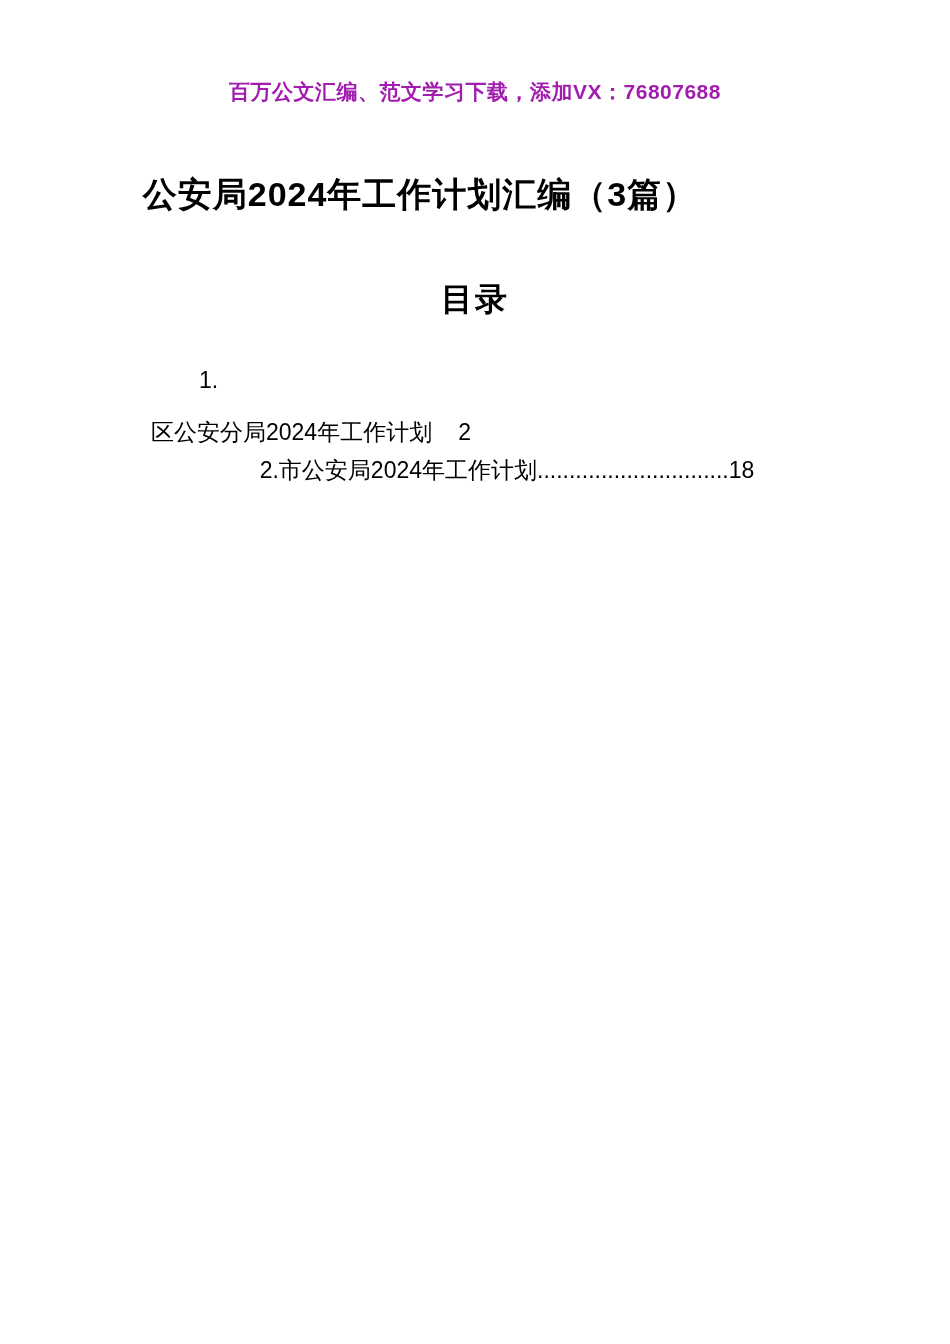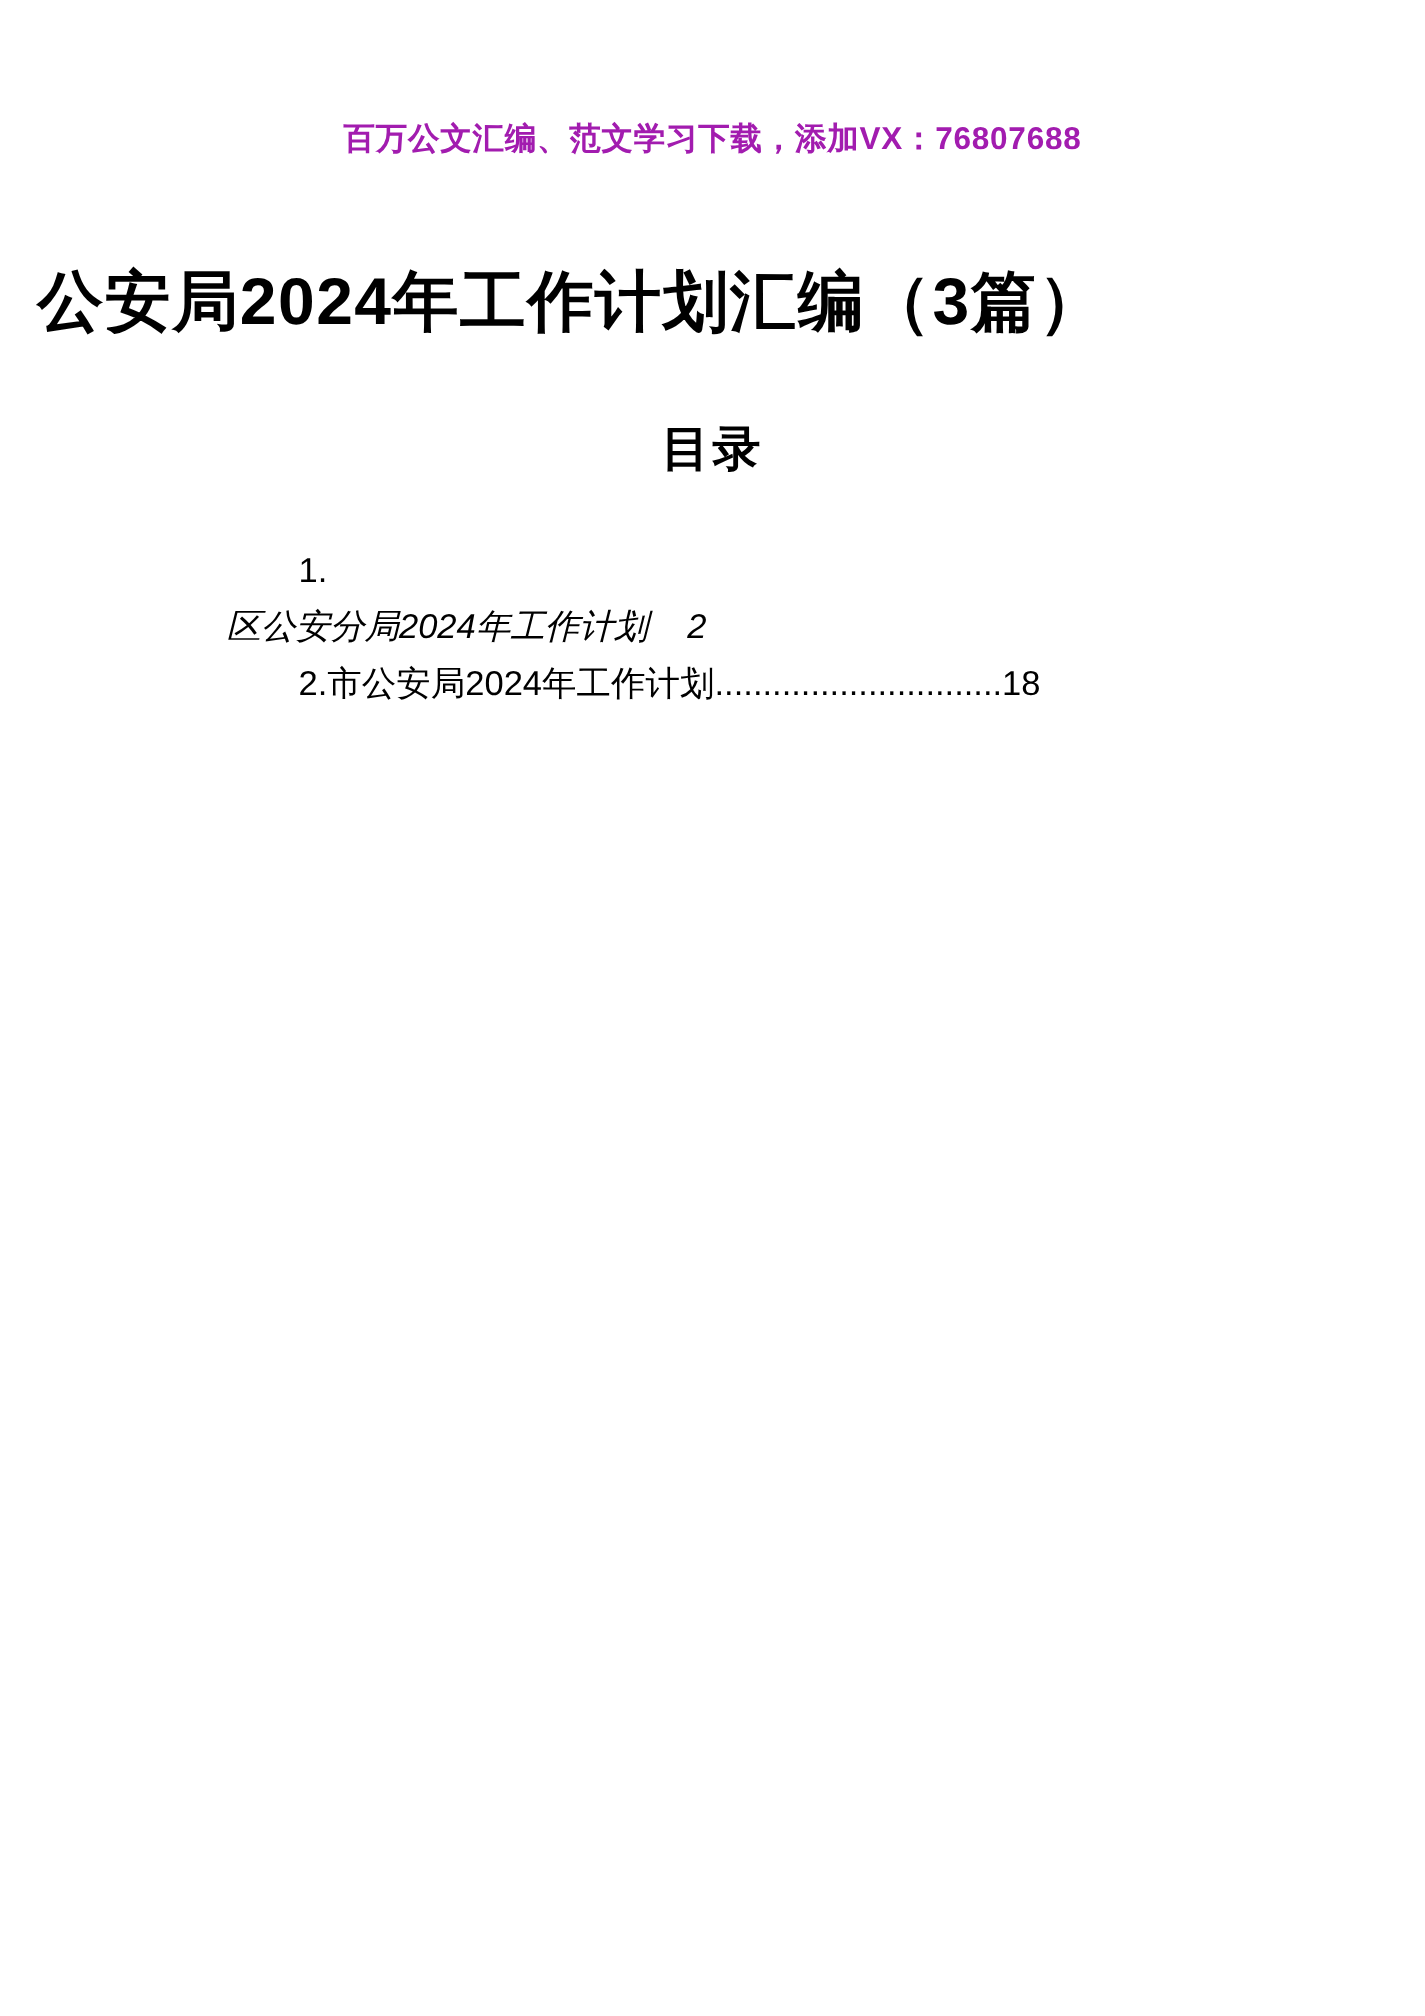--- a/index.html
+++ b/index.html
@@ -38,24 +38,25 @@
     font-family: "Liberation Sans", "DejaVu Sans", sans-serif;
   }
 
   
   .doc-title {
     position: absolute;
     top: 172px;
     left: 0;
     width: 762px;
     text-align: center;
-    font-size: 44px;
+    font-size: 34px;
     font-weight: 700;
     letter-spacing: 1px;
     white-space: nowrap;
+    padding-left: 39px;
   }
 
   
   .toc-heading {
     position: absolute;
     top: 278px;
     left: 0;
     width: 950px;
     text-align: center;
     font-size: 32px;
@@ -85,30 +86,30 @@
   .toc-entry-first {
     white-space: normal;
   }
   .toc-entry-first .num {
     display: inline-block;
     margin-left: 44px;
   }
   .toc-entry-first .line2 {
     display: block;
     margin-left: -4px;
-    margin-top: 0;
-    font-style: italic;
+    margin-top: 15px;
   }
   .toc-entry-first .gap {
     display: inline-block;
     width: 26px;
   }
 
   .toc-entry-indent {
     margin-left: 44px;
+    text-align: center;
   }
 
   .dots {
     letter-spacing: 0px;
   }
 </style>
 </head>
 <body>
 
 <div class="page">

